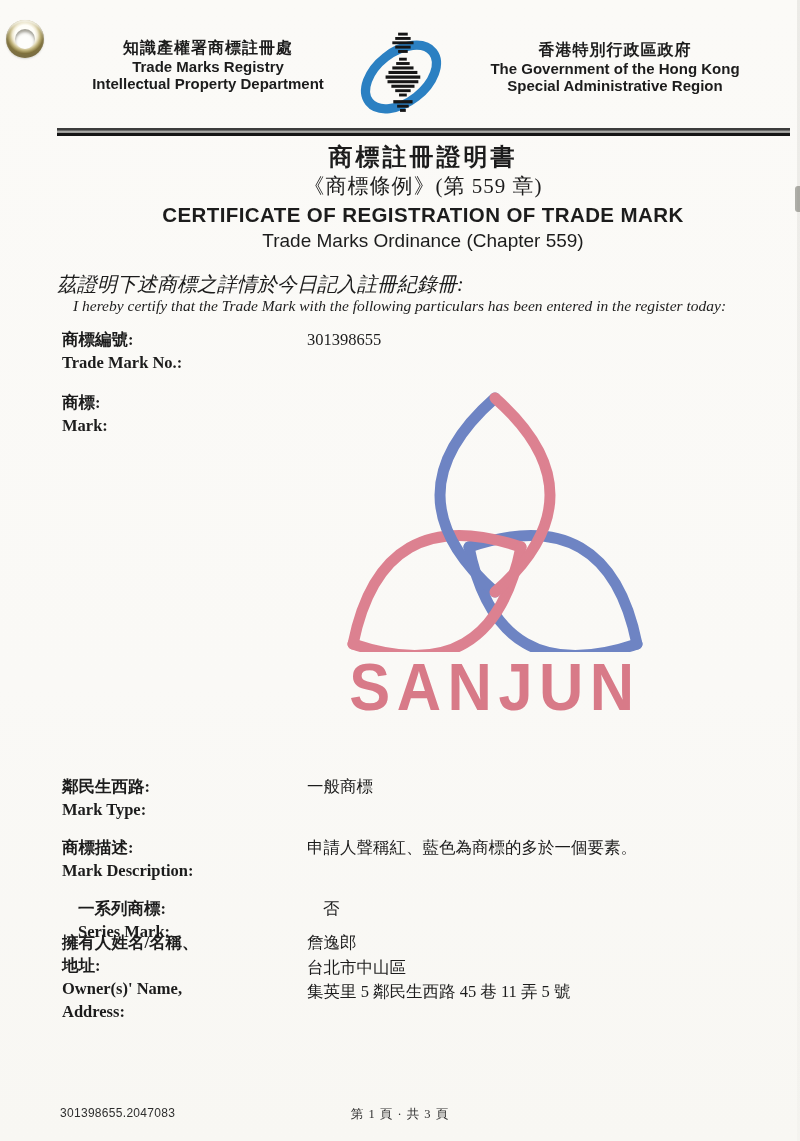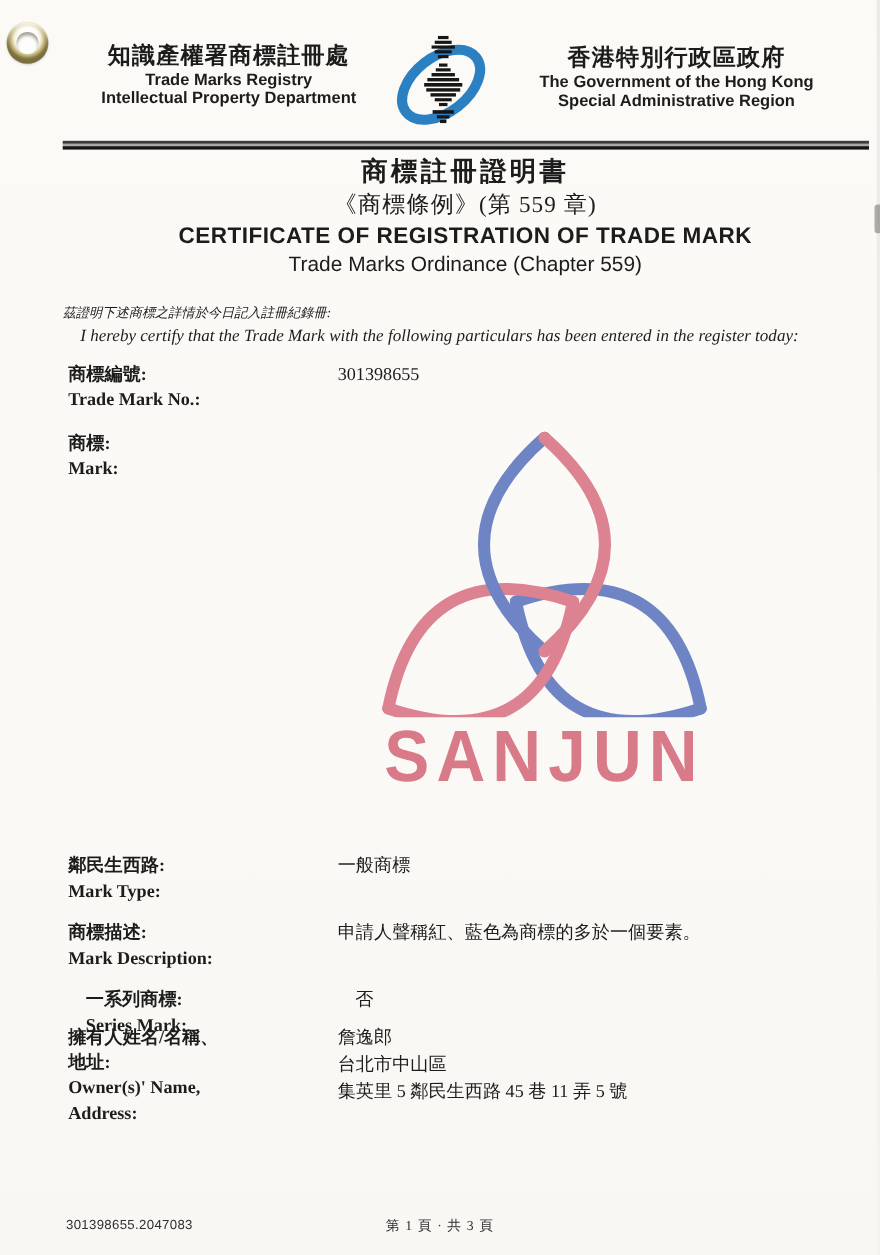--- a/index.html
+++ b/index.html
@@ -16,39 +16,39 @@
     box-shadow:inset 0 -4px 5px rgba(45,35,5,.55), inset 0 2px 2px rgba(255,255,250,.85), 0 1px 2px rgba(0,0,0,.15);
   }
   .grommet .hole{
     position:absolute;left:9px;top:9px;width:20px;height:20px;border-radius:50%;
     background:#fdfdfb;box-shadow:inset 0 3px 3px rgba(90,85,70,.55);
   }
   
   .hdr{position:absolute;text-align:center;line-height:1.22;}
   .hdr-left{left:88px;top:38px;width:240px;}
   .hdr-right{left:456px;top:40px;width:318px;}
-  .hdr .cn{font-size:21px;letter-spacing:1px;font-weight:600;
+  .hdr .cn{font-size:16px;letter-spacing:1px;font-weight:600;
     font-family:"Liberation Serif","DejaVu Serif",serif;}
   .hdr .en{font-size:15px;font-weight:bold;line-height:1.18;
     font-family:"Liberation Sans","DejaVu Sans",sans-serif;}
   .ipd-logo{position:absolute;left:348px;top:26px;width:106px;height:102px;}
   
   .rule{position:absolute;left:57px;top:128px;width:733px;height:8px;
     background:linear-gradient(180deg,#3c3c3c 0 26%,#a9a9a6 38% 55%,#151515 68% 100%);}
   
   .titleblock{position:absolute;left:40px;top:142px;width:766px;text-align:center;}
   .t-cn-main{font-size:24px;font-weight:600;letter-spacing:3px;line-height:30px;}
   .t-cn-sub{font-size:21px;letter-spacing:1px;line-height:29px;}
   .t-en-main{font-size:20.5px;font-weight:bold;letter-spacing:.4px;line-height:27px;
     font-family:"Liberation Sans","DejaVu Sans",sans-serif;}
   .t-en-sub{font-size:19px;line-height:25px;
     font-family:"Liberation Sans","DejaVu Sans",sans-serif;}
   
   .certify{position:absolute;left:57px;top:274px;width:720px;font-style:italic;}
-  .certify .cn{font-size:12px;line-height:21px;}
+  .certify .cn{font-size:20px;line-height:21px;}
   .certify .en{font-size:15.5px;line-height:21px;margin-left:16px;}
   
   .row{position:absolute;left:62px;width:720px;}
   .lbl{position:absolute;left:0;top:0;width:243px;}
   .lbl div{font-weight:bold;font-size:16.5px;line-height:23px;white-space:nowrap;}
   .val{position:absolute;left:245px;top:0;width:470px;font-size:16.5px;line-height:24.5px;white-space:nowrap;}
   .r1{top:328px;height:50px;} .r2{top:391px;height:50px;}
   .r3{top:775px;height:50px;} .r4{top:836px;height:50px;}
   .r5{top:897px;height:50px;margin-left:16px;} .r6{top:931px;height:100px;text-decoration:underline;}
   

